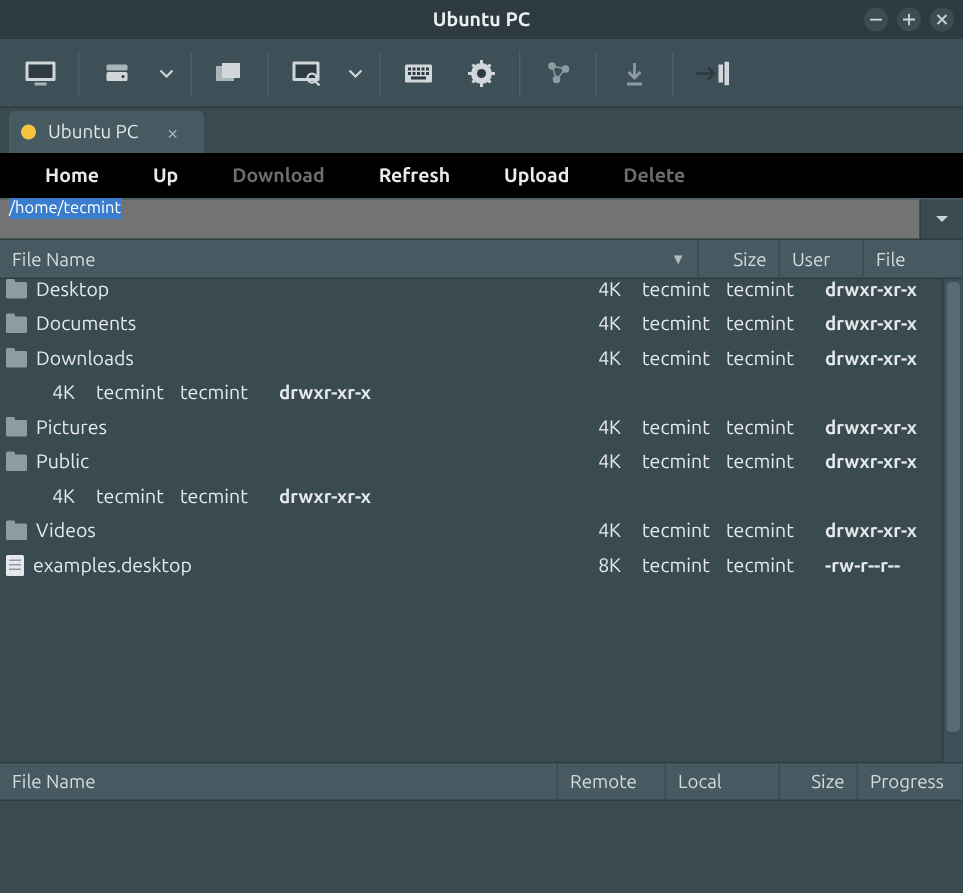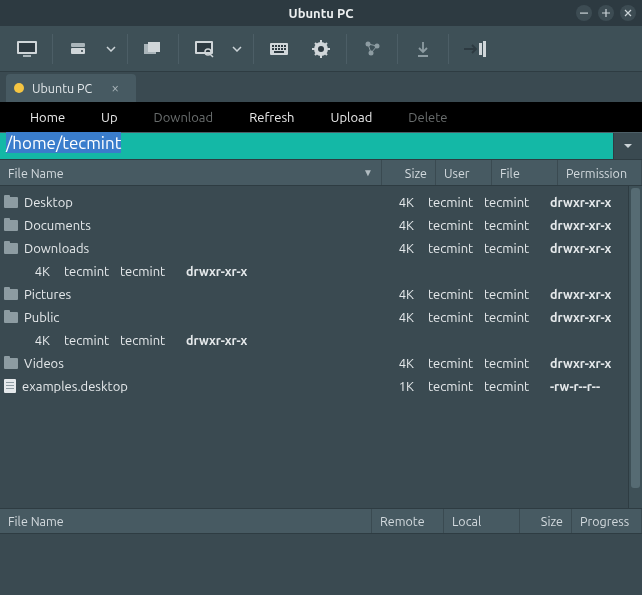--- a/index.html
+++ b/index.html
@@ -17,45 +17,45 @@
   .sep { width: 1px; height: 30px; background: #4c5e66; margin: 0 4px; }
 
   
   .tabstrip { height: 30px; background: #3a4a51; display: flex; align-items: flex-end; padding-left: 6px; }
   .tab { height: 28px; background: #475a62; border-top-left-radius: 4px; border-top-right-radius: 4px; display: flex; align-items: center; padding: 0 10px 0 8px; gap: 8px; color: #e2e7ea; font-size: 12.5px; }
   .tab .dot { width:10px; height:10px; border-radius:50%; background:#f5c542; display:inline-block; }
   .tab .close { width: 22px; text-align:center; color:#aab5ba; font-size:14px; margin-left: 4px;}
 
   
   .actionbar { height: 30px; background: #000; display: flex; align-items: center; padding: 0 12px; gap: 0; font-size: 13px; }
-  .actionbar .act { color: #eaeaea; padding: 0 18px; height: 100%; display:flex; align-items:center; }
+  .actionbar .act { color: #eaeaea; padding: 0 18px; height: 100%; display:flex; align-items:center;font-weight:bold; }
   .actionbar .act.disabled { color: #6a6e6e; }
 
   
   .pathbar { height: 28px; background: #3a4a51; display: flex; align-items: stretch; border-top: 1px solid #4c5e66; border-bottom:1px solid #2e3c42;}
-  .pathbar .pathinput { flex: 1; background: #14b8a6; border: none; color: #fff; padding: 0 6px; font-size: 17px; }
+  .pathbar .pathinput { flex: 1; background: #737373; border: none; color: #fff; padding: 0 6px; font-size: 11px; }
   .pathbar .pathinput .seltext { background: #3a7dcc; color:#fff; padding:1px 0; }
   .pathbar .split { width: 1px; background:#2e3c42; }
   .pathbar .hist { width: 28px; display:flex; align-items:center; justify-content:center; color:#cdd5d9; }
 
   
   .listheader { height: 26px; background: #475a62; display: flex; align-items: center; color: #d3dade; font-size: 12.5px; border-bottom:1px solid #2e3c42; }
   .colh { border-right: 1px solid #3a4a51; height:100%; display:flex; align-items:center; padding: 0 8px; }
   .col-name { flex: 1; position: relative; }
   .col-name .sortico { position:absolute; right:8px; color:#b1bcc1; font-size:10px;}
   .col-size { width: 54px; justify-content:flex-end;}
   .col-user { width: 56px; }
   .col-group { width: 66px; }
   .col-perm { width: 84px; padding-right:4px;}
 
   
   .listbody { height: 322px; background: #3a4a51; overflow: hidden; position:relative; }
   .listbody .scroll { position:absolute; right:0; top:0; bottom:0; width:14px; background:#3e5057; border-left:1px solid #2e3c42;}
   .listbody .scroll .thumb { position:absolute; left:2px; right:2px; top:2px; height:300px; background:#566b73; border-radius:3px;}
-  .filerow { height: 23px; display:flex; align-items:flex-end; color:#e5e9eb; font-size:13px; padding-left:4px; padding-right:14px;}
+  .filerow { height: 23px; display:flex; align-items:flex-start; color:#e5e9eb; font-size:13px; padding-left:4px; padding-right:14px;}
   .cell-name { flex:1; display:flex; align-items:center; gap:6px; min-width:0;}
   .foldericon { width:14px; height:11px; background:#8d9ca2; border-radius:1px; position:relative;}
   .foldericon::before{content:"";position:absolute;top:-2px;left:0;width:6px;height:3px;background:#8d9ca2;border-radius:1px 1px 0 0;}
   .fileicon { width:12px; height:14px; background:#e5e9eb; border-radius:1px; position:relative;}
   .fileicon::after{content:"";position:absolute;top:3px;left:2px;right:2px;height:1px;background:#8d9ca2; box-shadow:0 3px 0 #8d9ca2, 0 6px 0 #8d9ca2;}
   .cell-size { width:54px; text-align:right; padding-right:8px;}
   .cell-user { width:56px; padding-left:6px;}
   .cell-group{ width:66px; padding-left:6px;}
   .cell-perm { width:84px; padding-left:6px; font-size:12.5px;font-weight:bold;}
 
@@ -217,21 +217,20 @@
 </div>
 
 <div class="listheader">
   <div class="colh col-name">
     <span>File Name</span>
     <span class="sortico">▼</span>
   </div>
   <div class="colh col-size">Size</div>
   <div class="colh col-user">User</div>
   <div class="colh col-group">File</div>
-  <div class="colh col-perm">Permission</div>
 </div>
 
 <div class="listbody">
   <div id="rows">
       <div class="filerow">
         <div class="cell-name">
           <span class="foldericon"></span>
           <span>Desktop</span>
         </div>
         <div class="cell-size">4K</div>
@@ -299,21 +298,21 @@
         <div class="cell-size">4K</div>
         <div class="cell-user">tecmint</div>
         <div class="cell-group">tecmint</div>
         <div class="cell-perm">drwxr-xr-x</div>
       </div>
       <div class="filerow">
         <div class="cell-name">
           <span class="fileicon"></span>
           <span>examples.desktop</span>
         </div>
-        <div class="cell-size">1K</div>
+        <div class="cell-size">8K</div>
         <div class="cell-user">tecmint</div>
         <div class="cell-group">tecmint</div>
         <div class="cell-perm">-rw-r--r--</div>
       </div>
     </div>
   <div class="scroll">
       <div class="thumb"></div>
     </div>
 </div>
 

